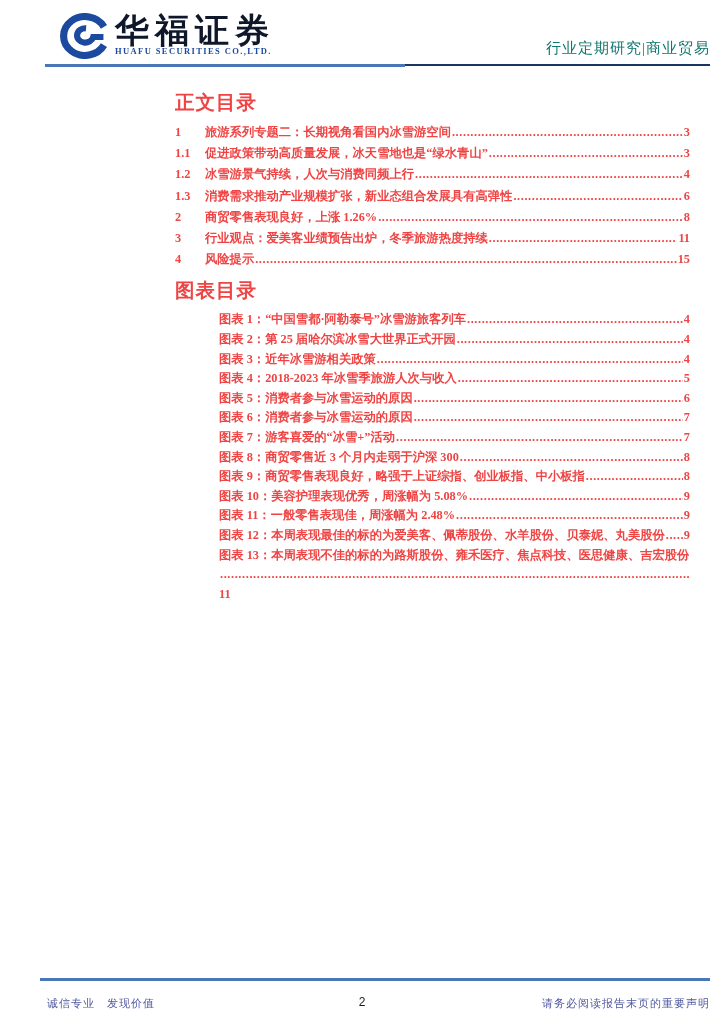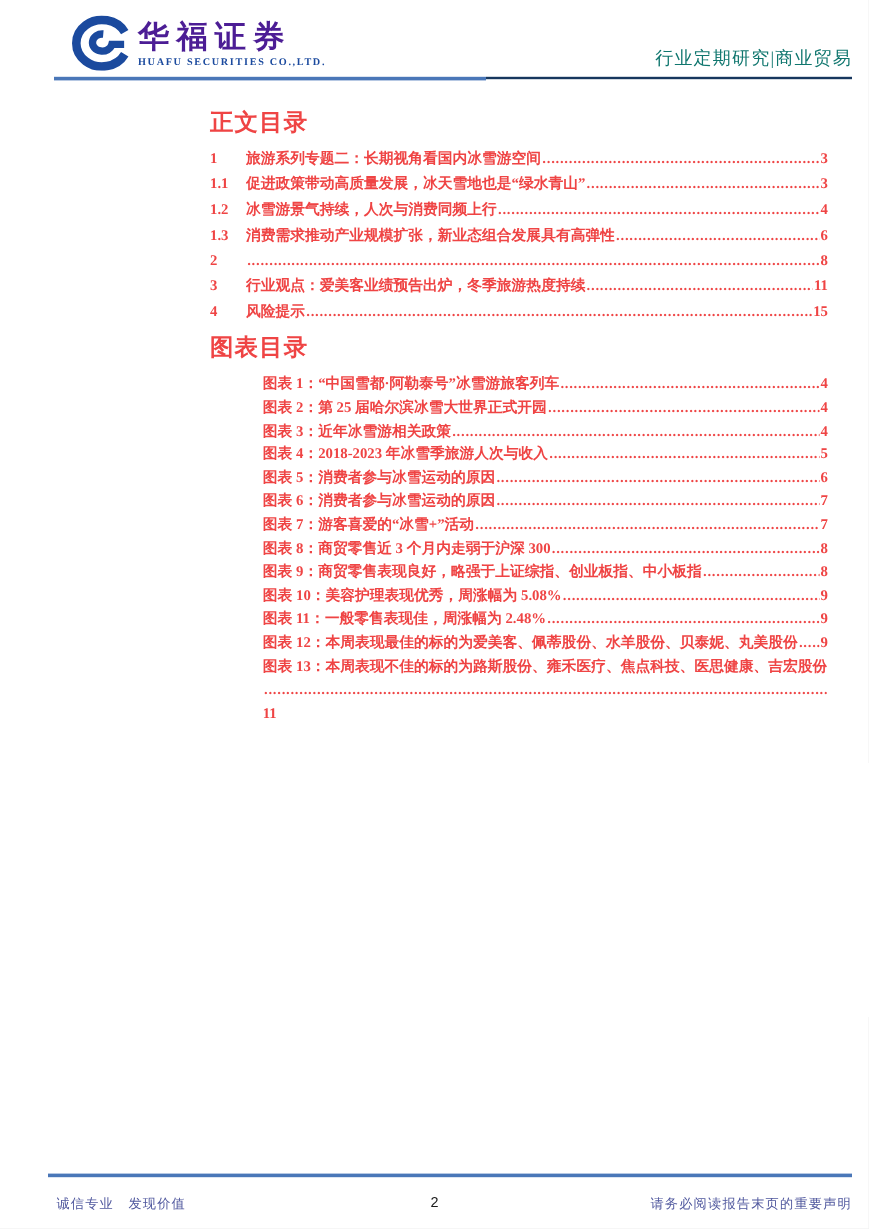--- a/index.html
+++ b/index.html
@@ -18,23 +18,23 @@
   .logo {
     position: absolute;
     left: 57px;
     top: 13px;
     display: flex;
     align-items: center;
   }
   .logo-icon { width: 52px; height: 46px; margin-right: 6px; }
   .logo-text-stack { display: flex; flex-direction: column; }
   .logo-cn {
-    font-size: 26px;
-    font-weight: bold;
-    color: #4c1d95;
+    font-size: 34px;
+    font-weight: bold;
+    color: #0f172a;
     letter-spacing: 6px;
     line-height: 30px;
     white-space: nowrap;
   }
   .logo-en {
     font-size: 8.5px;
     font-weight: bold;
     color: #1b4a9e;
     letter-spacing: 1.4px;
     line-height: 11px;
@@ -190,20 +190,21 @@
         <span class="pg">4</span>
       </div>
       <div class="row">
         <span class="num">1.3</span>
         <span class="title">消费需求推动产业规模扩张，新业态组合发展具有高弹性</span>
         <span class="dots"></span>
         <span class="pg">6</span>
       </div>
       <div class="row">
         <span class="num">2</span>
+        <span class="title">商贸零售表现良好，上涨 1.26%</span>
         <span class="dots"></span>
         <span class="pg">8</span>
       </div>
       <div class="row">
         <span class="num">3</span>
         <span class="title">行业观点：爱美客业绩预告出炉，冬季旅游热度持续</span>
         <span class="dots"></span>
         <span class="pg">11</span>
       </div>
       <div class="row">

